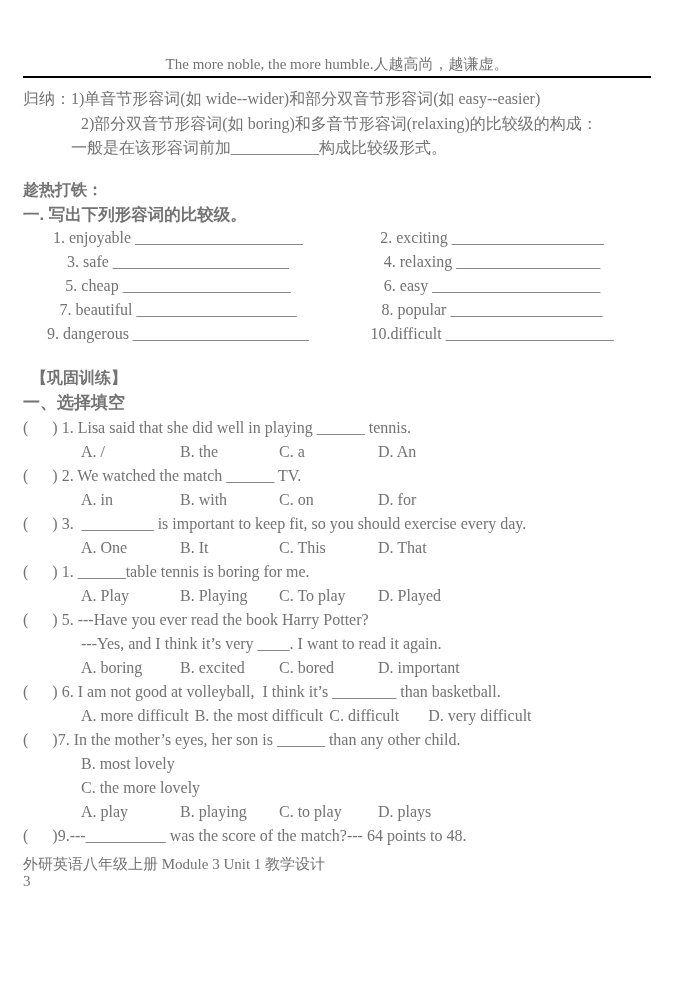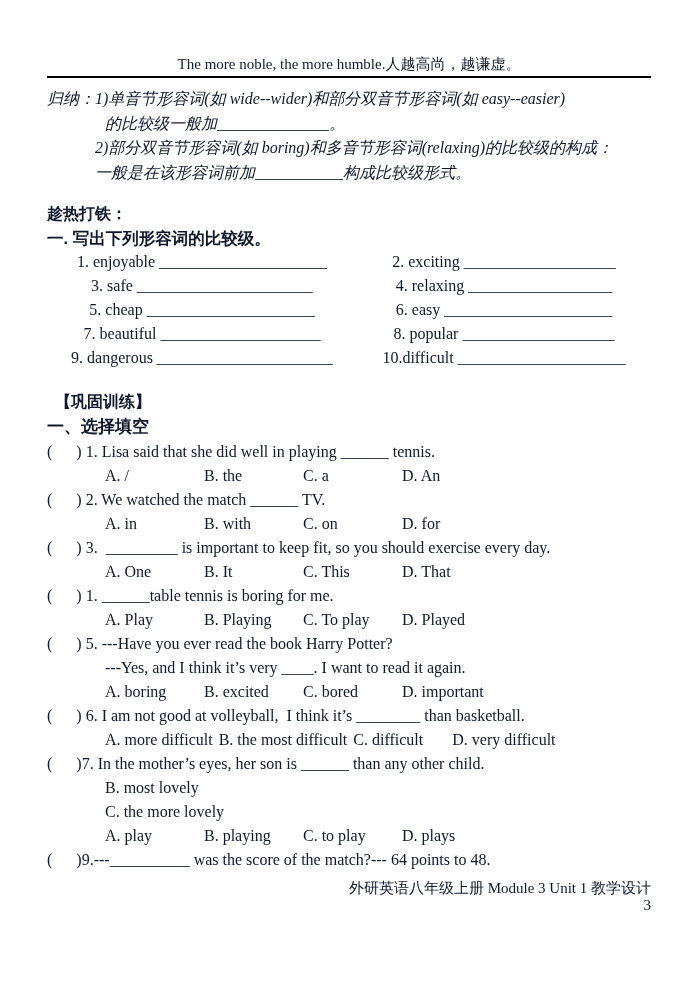--- a/index.html
+++ b/index.html
@@ -1,38 +1,38 @@
 <!DOCTYPE html>
 <html><head>
 <meta charset="utf-8">
 <style>
   html,body{margin:0;padding:0;background:#ffffff;}
   .page{
     position:relative;
     width:696px;height:983px;
     background:#ffffff;
     box-sizing:border-box;
-    padding:55px 45px 0 47px;
+    padding:55px 45px 0 23px;
     font-family:"Liberation Serif","DejaVu Serif",serif;
     font-size:16px;
-    color:#0f172a;
+    color:#737373;
     overflow:hidden;
   }
   .motto{
     text-align:center;
     font-size:15px;
     line-height:18px;
     white-space:pre-wrap;
   }
   .rule{
     border-bottom:2px solid #000;
     margin-top:3px;
   }
   .summary{margin-top:9px;line-height:24.5px;}
-  .sum-line{white-space:pre-wrap;font-style:italic;}
+  .sum-line{white-space:pre-wrap;}
   .sum-line:nth-child(2){margin-left:58px;}
   .sum-line:nth-child(3),.sum-line:nth-child(4){margin-left:48px;}
 
   .h-bold{
     font-family:Liberation Sans, sans-serif;
     font-weight:bold;
     white-space:pre-wrap;
   }
   .warmup-title{margin-top:17px;line-height:24px;font-size:16px;}
   .warmup-instruction{line-height:24px;font-size:16.5px;}
@@ -47,36 +47,35 @@
   .section-title{line-height:26px;font-size:17px;}
 
   .q-line{line-height:24px;white-space:pre-wrap;}
   .q-cont{margin-left:58px;}
   .opt-row{margin-left:58px;display:flex;}
   .opt{min-width:93px;padding-right:6px;white-space:pre;}
   .opt-row.cols2 .opt{min-width:205px;}
 
   .footer{
     margin-top:8px;
-    text-align:right;
+    text-align:left;
     font-size:15px;
     line-height:17px;
   }
 </style>
 </head>
 <body>
 
 <div class="page">
 
   <div class="motto">The more noble, the more humble.人越高尚，越谦虚。</div>
   <div class="rule"></div>
 
   <div class="summary">
       <div class="sum-line">归纳：1)单音节形容词(如 wide--wider)和部分双音节形容词(如 easy--easier)</div>
-      <div class="sum-line">的比较级一般加______________。</div>
       <div class="sum-line">2)部分双音节形容词(如 boring)和多音节形容词(relaxing)的比较级的构成：</div>
       <div class="sum-line">一般是在该形容词前加___________构成比较级形式。</div>
     </div>
 
   <div>
     <div class="h-bold warmup-title">趁热打铁：</div>
     <div class="h-bold warmup-instruction">一. 写出下列形容词的比较级。</div>
     <div class="adj-grid">
         <div class="adj-item">1. enjoyable _____________________</div>
         <div class="adj-item">2. exciting ___________________</div>

